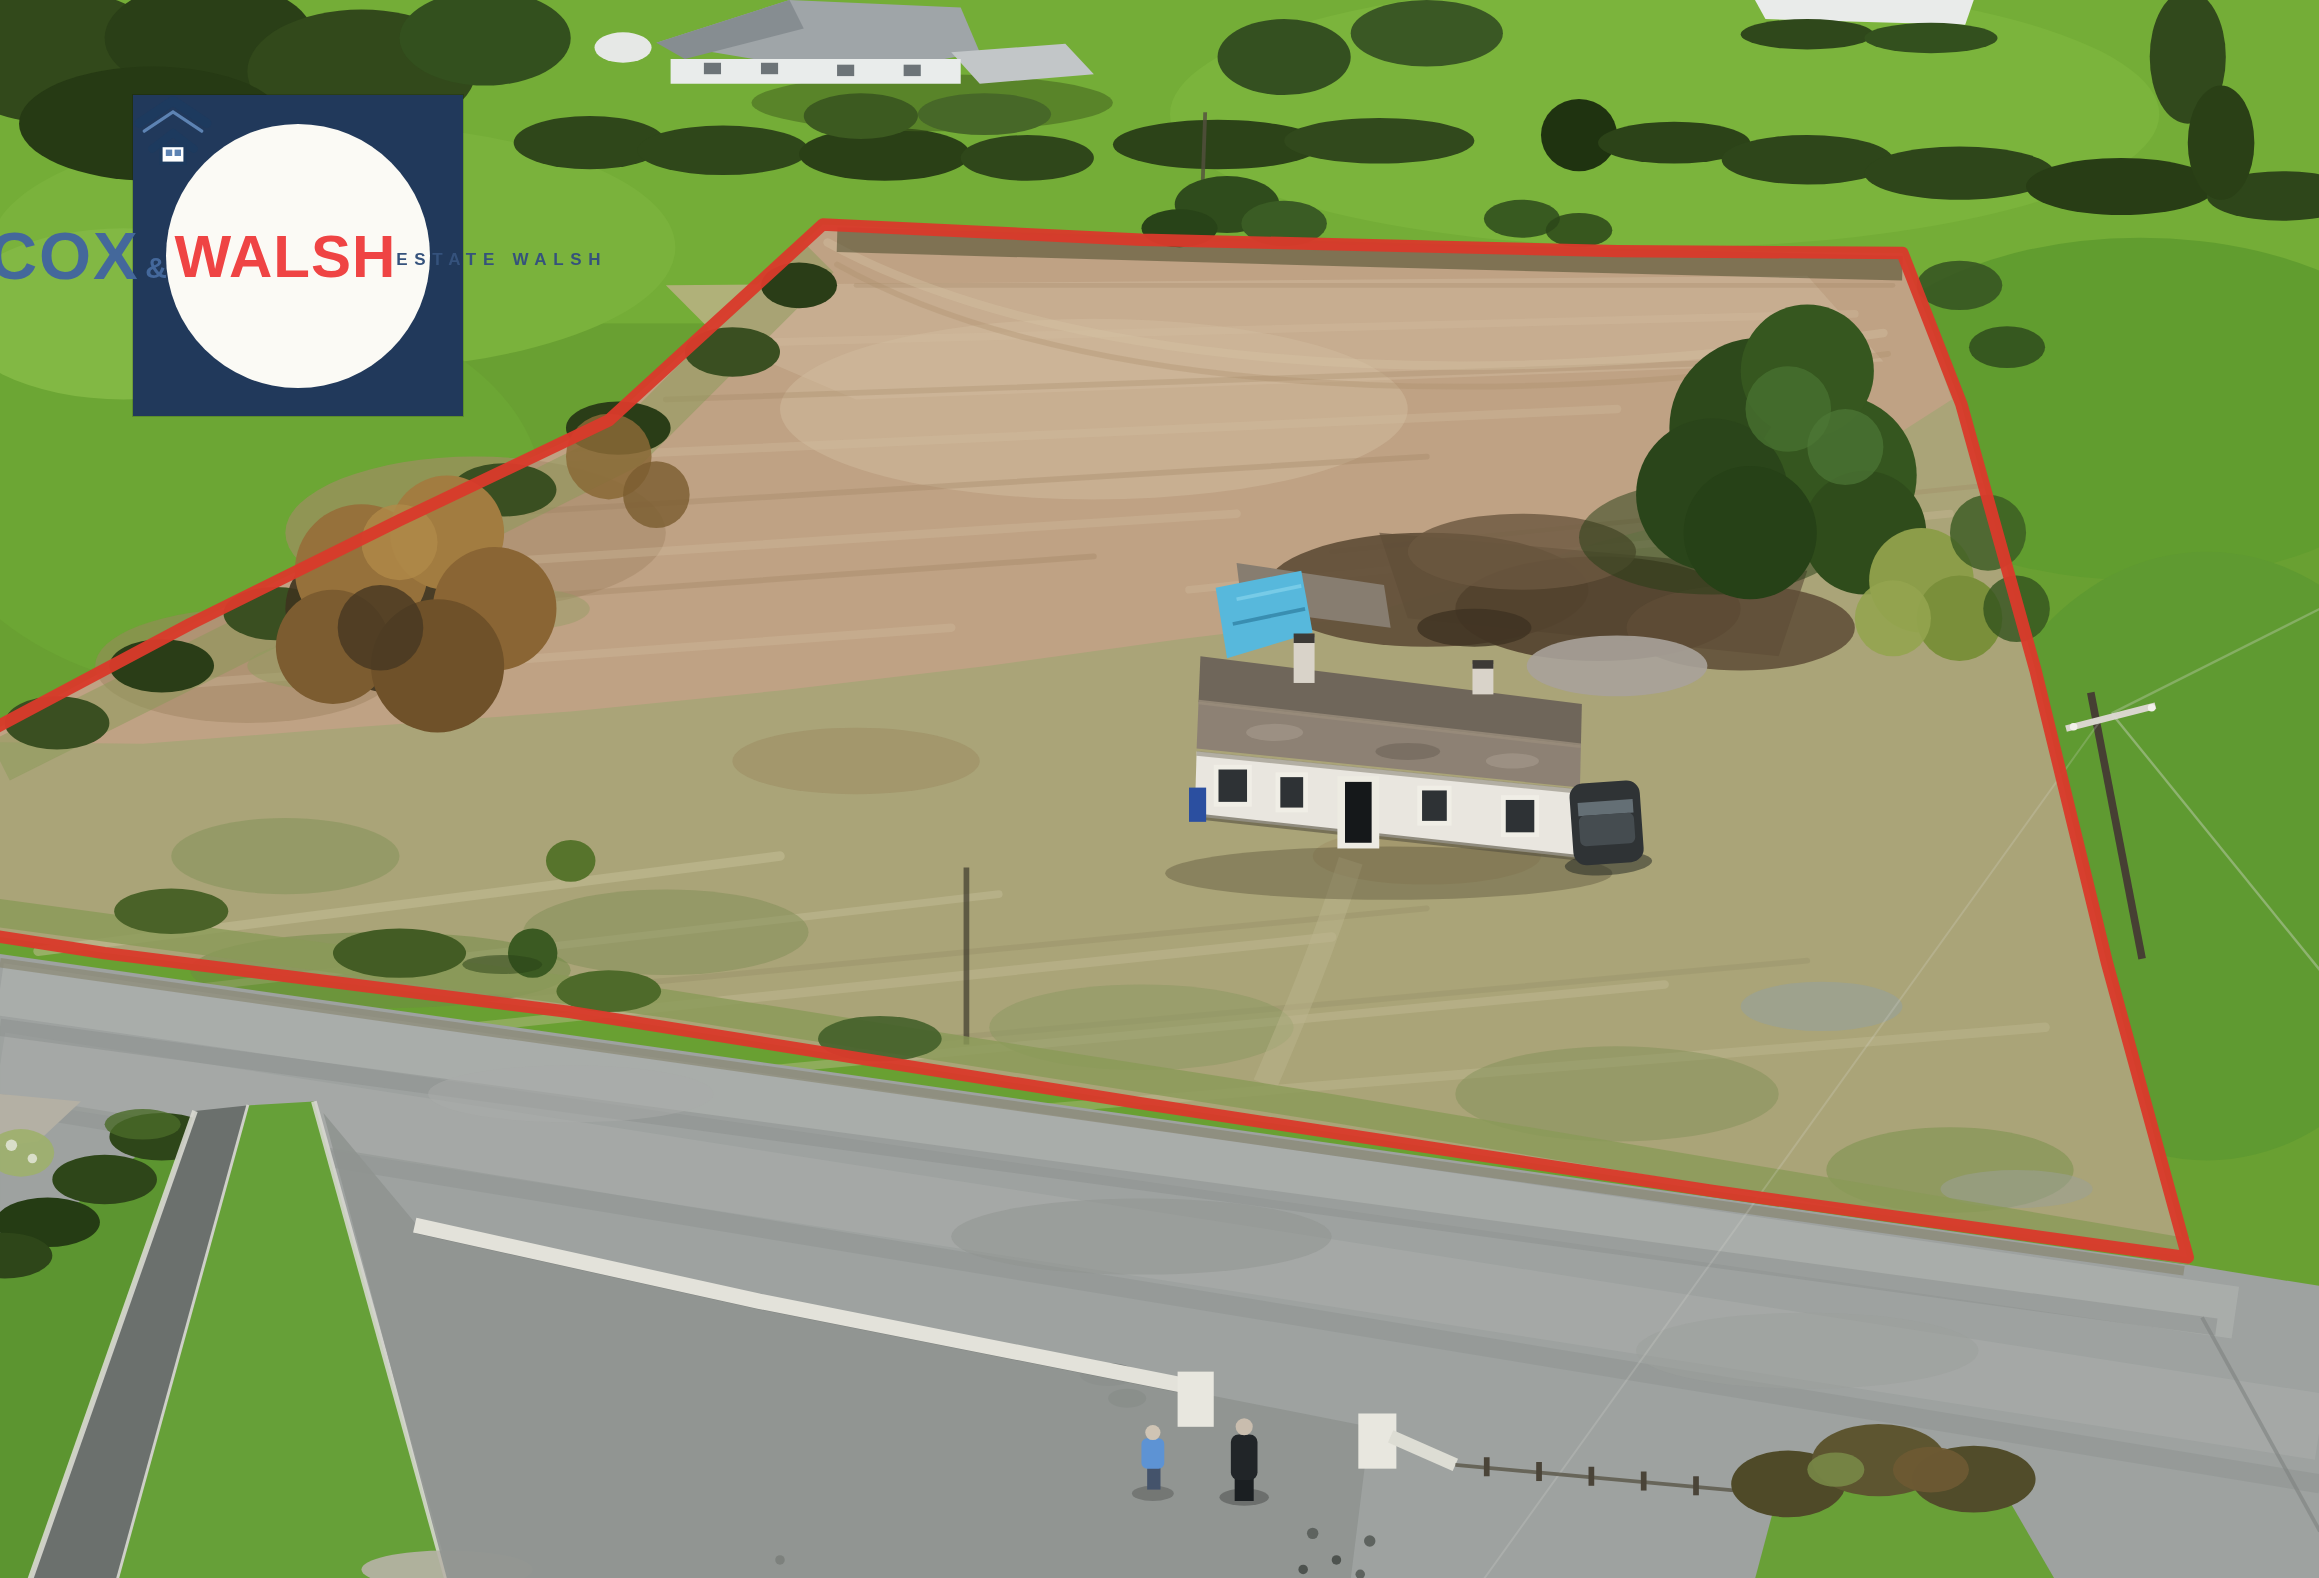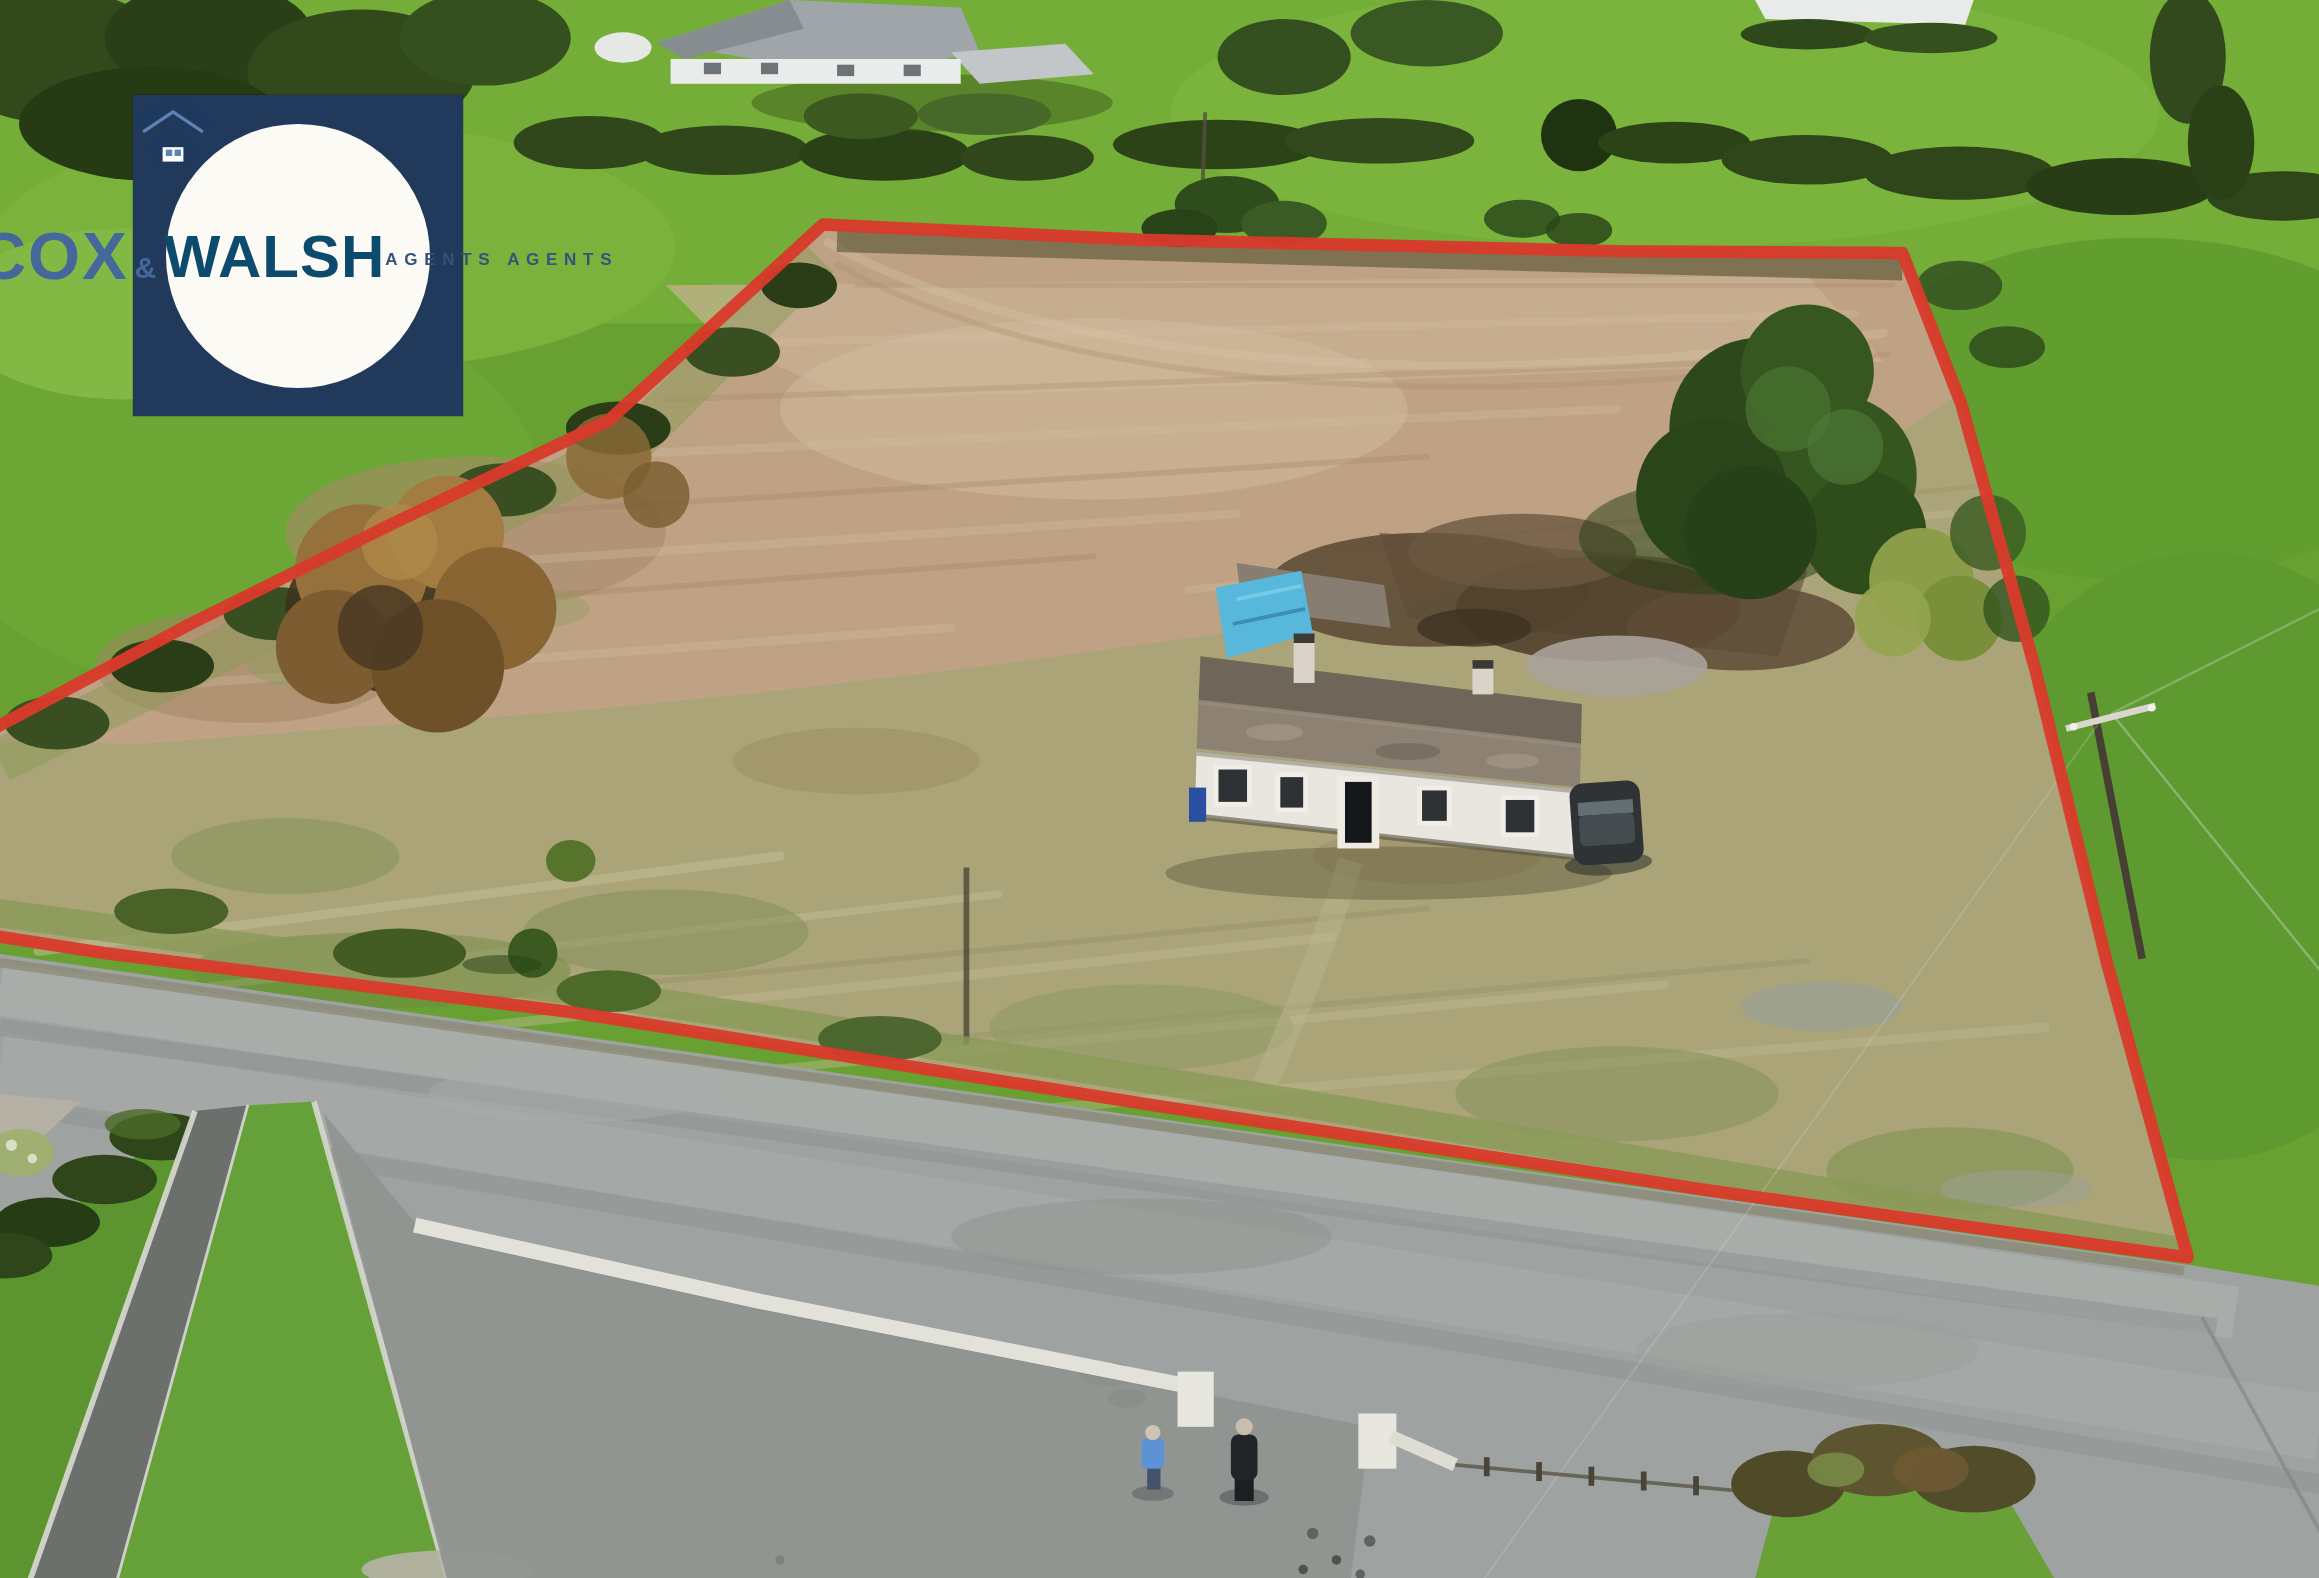--- a/index.html
+++ b/index.html
@@ -357,19 +357,19 @@
           <svg width="80" height="74" viewBox="0 0 100 90">
             <path d="M8 34 L50 6 L92 34" fill="none" stroke-width="12" stroke-linecap="round" stroke-linejoin="round" stroke="#1d3a5e"></path>
             <path d="M14 44 L50 20 L86 44" fill="none" stroke-width="4" stroke-linecap="round" stroke="#5d83b3"></path>
             <path d="M24 66 L50 46 L76 66" fill="none" stroke-width="10" stroke-linecap="round" stroke-linejoin="round" stroke="#1d3a5e"></path>
             <rect x="35" y="62" width="30" height="22" fill="#ffffff" stroke-width="4" stroke="#1d3a5e"></rect>
             <rect x="41" y="67" width="8" height="8" fill="#5d83b3"></rect>
             <rect x="52" y="67" width="8" height="8" fill="#5d83b3"></rect>
           </svg>
         </span>
       </div>
-      <div class="logo-walsh" style="color: #0c4a6e;">WALSH</div>
-      <div class="logo-tagline" style="color: rgb(53, 82, 124);">AGENTS AGENTS</div>
+      <div class="logo-walsh" style="color: #ef4444;">WALSH</div>
+      <div class="logo-tagline" style="color: rgb(53, 82, 124);">ESTATE WALSH</div>
     </div>
   </div>
 
 </div>
 
 
 </body></html>

